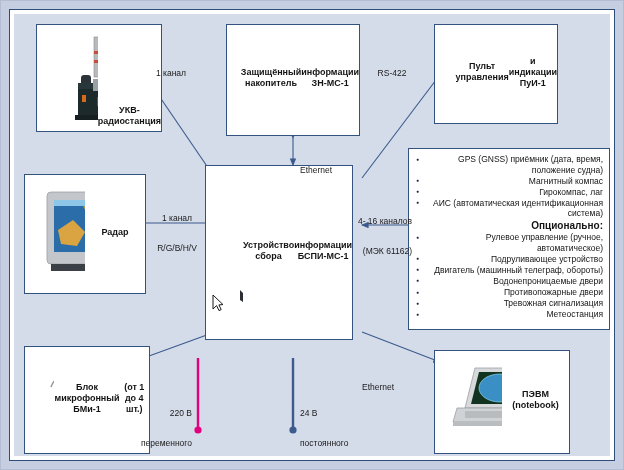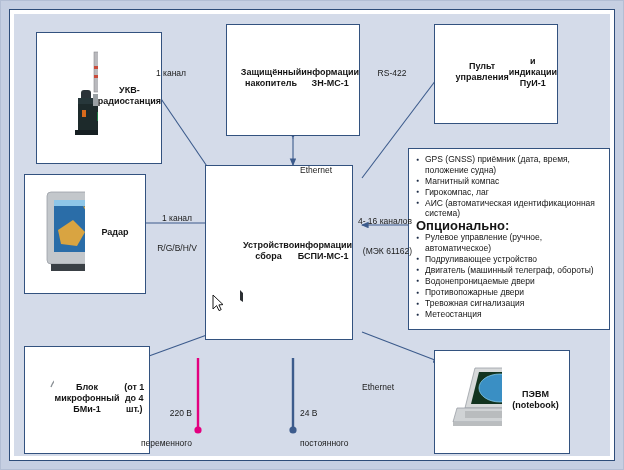--- a/index.html
+++ b/index.html
@@ -74,21 +74,21 @@
     margin-bottom:0.5px;
   }
   .listbox li:before{
     content:"\25CF";
     position:absolute;
     left:0;top:-0.5px;
     font-size:5px;
     color:#1b2a45;
   }
   .listbox .opt{
-    font-size:13px;
+    font-size:10px;
     line-height:11px;
     font-weight:bold;
     color:#141414;
     margin:1px 0 1px 0;
   }
 
   
   .lbl{
     position:absolute;
     font-size:8.5px;
@@ -147,21 +147,21 @@
       </g>
 
       <g fill="none" stroke-width="2.4">
         <line x1="188" y1="348" x2="188" y2="420" stroke="#e3007f"></line>
         <line x1="283" y1="348" x2="283" y2="420" stroke="#3c5b8c"></line>
       </g>
       <circle cx="188" cy="420" r="3.6" fill="#e3007f"></circle>
       <circle cx="283" cy="420" r="3.6" fill="#3c5b8c"></circle>
     </svg>
 
-    <div class="node" style="left:26px;top:22px;width:126px;height:132px;">
+    <div class="node" style="left:26px;top:14px;width:126px;height:108px;align-items:flex-end;">
       <div class="art">
         <svg viewBox="0 0 126 88" width="126" height="88">
           <rect x="57" y="2" width="6" height="40" fill="#b9b9bd" stroke="#8b8b90" stroke-width="0.6"></rect>
           <rect x="57" y="16" width="6" height="3" fill="#c94b3a"></rect>
           <rect x="57" y="25" width="6" height="3" fill="#c94b3a"></rect>
           <rect x="44" y="40" width="10" height="12" rx="3" fill="#2b3338"></rect>
           <rect x="41" y="48" width="38" height="34" fill="#1d2a2b"></rect>
           <rect x="41" y="48" width="38" height="6" fill="#27373a"></rect>
           <rect x="56" y="44" width="5" height="12" fill="#9aa0a4"></rect>
           <rect x="45" y="60" width="4" height="7" fill="#d86a1c"></rect>
@@ -285,21 +285,21 @@
           <ellipse cx="65" cy="28" rx="21" ry="14" fill="#3a8fc4"></ellipse>
           <ellipse cx="65" cy="28" rx="21" ry="14" fill="none" stroke="#8fd3ef" stroke-width="0.7"></ellipse>
           <path d="M22,48 L96,48 L104,62 L18,62 Z" fill="#d0d3d5" stroke="#9aa0a6" stroke-width="0.8"></path>
           <rect x="30" y="51" width="58" height="7" fill="#b9bcbe"></rect>
           <path d="M18,62 L104,62 L104,66 L18,66 Z" fill="#babdbf"></path>
         </svg>
       </div>
       <div class="caption">ПЭВМ (notebook)</div>
     </div>
 
-    <div class="listbox" style="left:398px;top:138px;width:202px;height:182px;">
+    <div class="listbox" style="left:398px;top:138px;width:202px;height:182px;text-align:right;">
       <ul>
         <li>GPS (GNSS) приёмник (дата, время, положение судна)</li>
         <li>Магнитный компас</li>
         <li>Гирокомпас, лаг</li>
         <li>АИС (автоматическая идентификационная система)</li>
       </ul>
       <div class="opt">Опционально:</div>
       <ul>
         <li>Рулевое управление (ручное, автоматическое)</li>
         <li>Подруливающее устройство</li>

